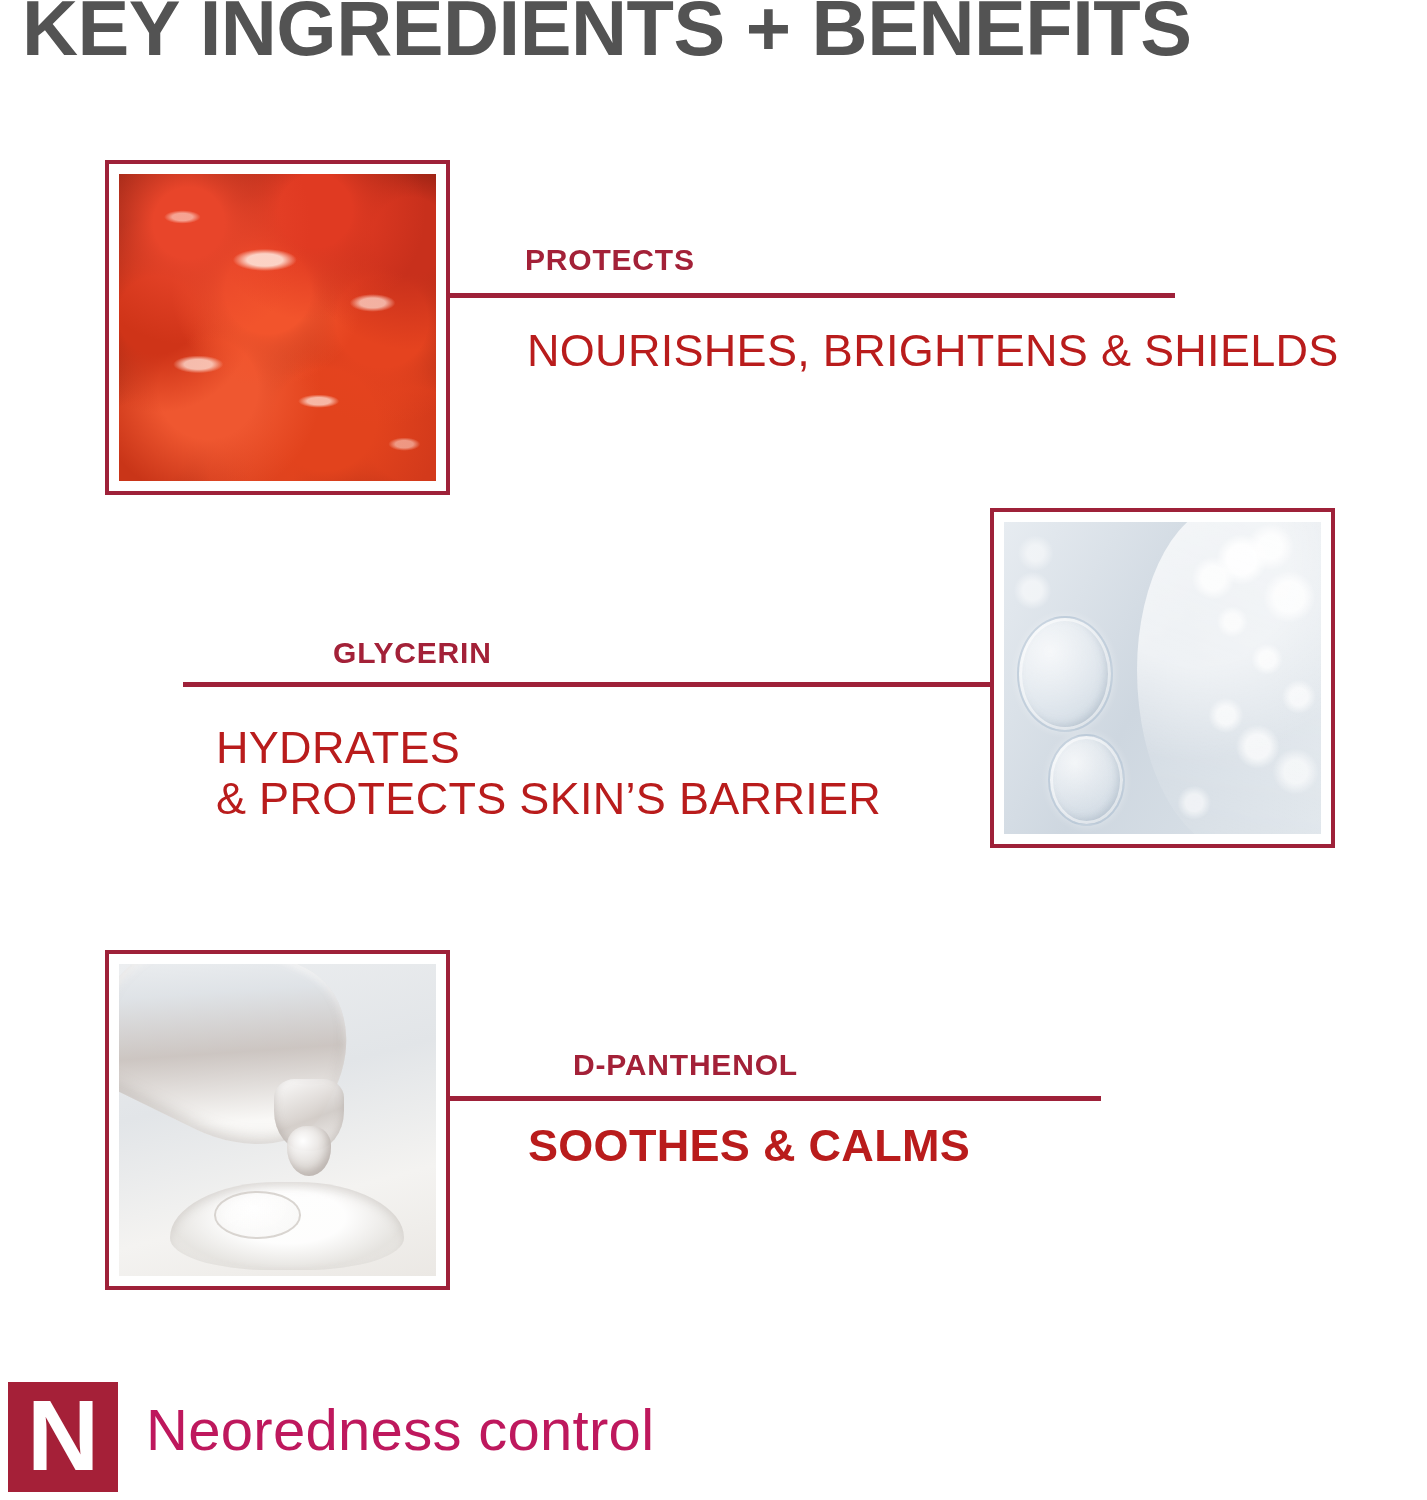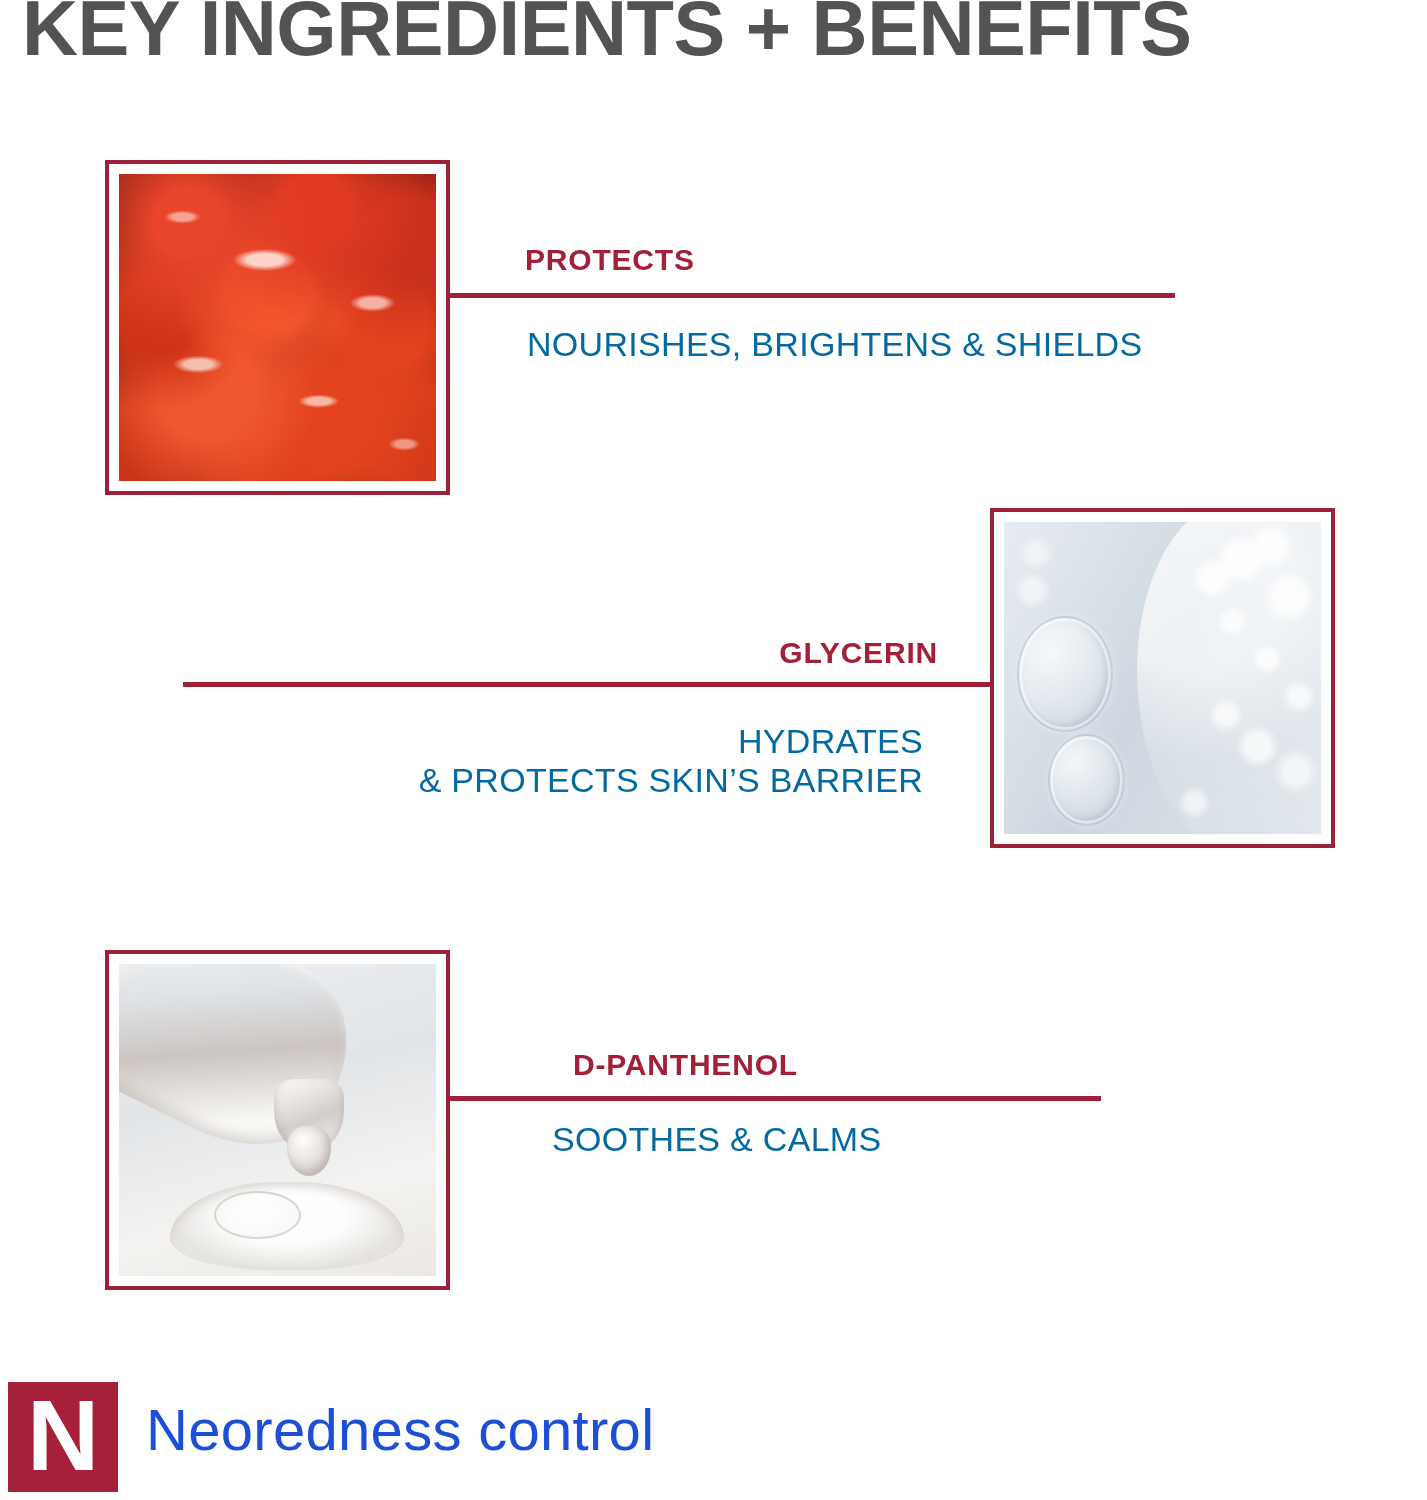--- a/index.html
+++ b/index.html
@@ -181,27 +181,27 @@
   .ingredient-name {
     position: absolute;
     color: #A32138;
     font-weight: bold;
     font-size: 30px;
     letter-spacing: 0.8px;
     white-space: nowrap;
   }
   .benefit {
     position: absolute;
-    color: #0369a1;
-    font-size: 34px;
+    color: #b91c1c;
+    font-size: 45px;
     letter-spacing: 0.3px;
     line-height: 1.14;
     white-space: pre-line;
   }
-  .align-right { text-align: right; }
+  .align-right { }
 
   
   .logo-mark {
     position: absolute;
     left: 8px;
     top: 1382px;
     width: 110px;
     height: 110px;
     background: #A52038;
     color: #ffffff;
@@ -209,21 +209,21 @@
     font-weight: bold;
     line-height: 106px;
     text-align: center;
     font-family: "Liberation Sans", sans-serif;
   }
   .logo-text {
     position: absolute;
     left: 146px;
     top: 1396px;
     font-size: 58px;
-    color: #1d4ed8;
+    color: #be185d;
     letter-spacing: 0.3px;
     white-space: nowrap;
   }
 </style>
 </head>
 <body>
 
 <div class="page-title">KEY INGREDIENTS + BENEFITS</div>
 
 <div class="photo-frame" style="left:105px; top:160px; width:345px; height:335px;">
@@ -258,17 +258,17 @@
     <div class="droplet"></div>
     <div class="puddle"></div>
     <div class="puddle-ring"></div>
   </div>
 </div>
 
 <div class="rule" style="left:447px; top:1096px; width:654px;"></div>
 
 <div class="ingredient-name" style="left:529px; top:1048px;margin-left:44px;">D-PANTHENOL</div>
 
-<div class="benefit" style="left:552px; top:1120px; width:860px;">SOOTHES &amp; CALMS</div>
+<div class="benefit" style="left:528px; top:1120px; width:860px;font-weight:bold;">SOOTHES &amp; CALMS</div>
 
 <div class="logo-mark">N</div>
 
 <div class="logo-text">Neoredness control</div>
 
 </body></html>

